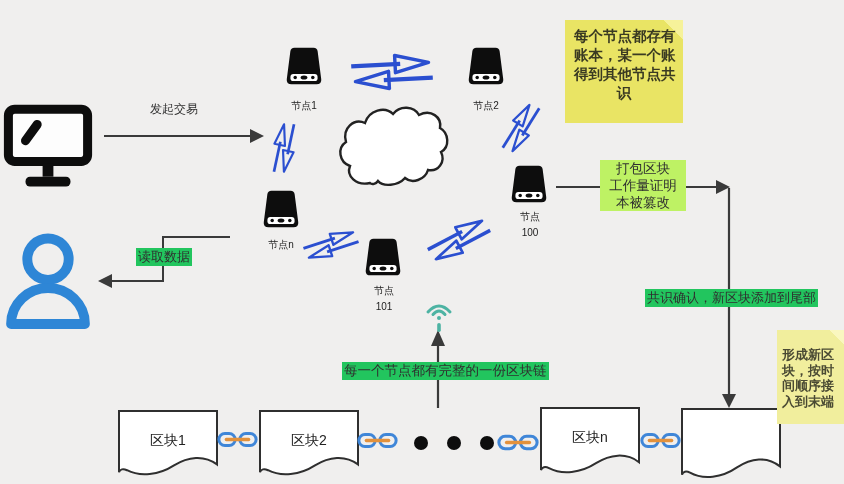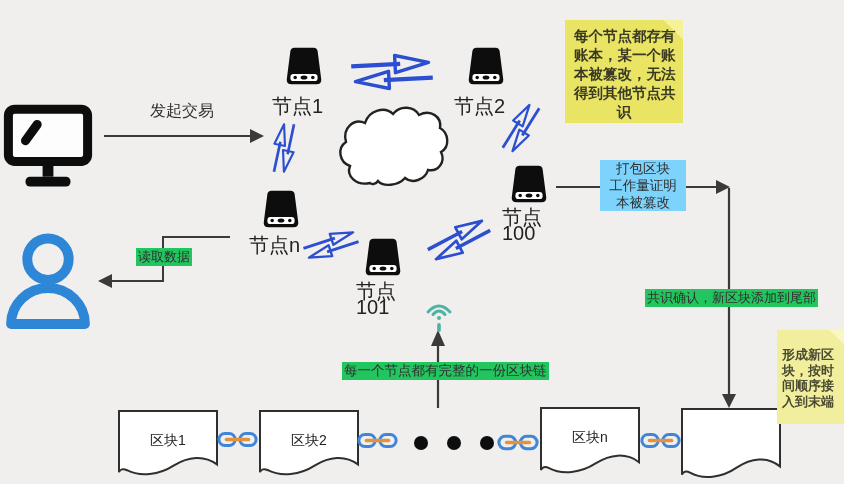--- a/index.html
+++ b/index.html
@@ -1,23 +1,23 @@
 <!DOCTYPE html>
 <html><head>
 <meta charset="utf-8">
 <style>
   html,body{margin:0;padding:0;}
   body{font-family:"Liberation Sans","DejaVu Sans",sans-serif;}
   #stage{position:relative;width:844px;height:484px;background:#f0efee;overflow:hidden;}
   .abs{position:absolute;}
   .lbl{font-size:13px;color:#2f2f2f;white-space:nowrap;}
-  .node-lbl{font-size:20px;color:#222;line-height:16px;}
+  .node-lbl{font-size:10px;color:#222;text-align:center;line-height:16px;}
   .blk-lbl{font-size:14px;color:#222;text-align:center;width:100px;}
   .masked{background:#22c55e;padding:0 2px;}
-  .multi{font-size:13.5px;color:#2f2f2f;text-align:center;line-height:17px;background:#7dd3fc;}
+  .multi{font-size:13.5px;color:#2f2f2f;text-align:center;line-height:17px;background:#bef264;}
   .note{box-sizing:border-box;color:#3a3a22;font-weight:600;}
   .note div{white-space:nowrap;}
   #note-tamper{left:565px;top:0;width:118px;height:103px;padding:7px 0 0 9px;
     font-size:14.5px;line-height:19px;
     background:linear-gradient(225deg,#f6f29a 14px,#e9e464 14px);margin-top:20px;}
   #note-tamper div:last-child{text-align:center;padding-right:9px;}
   #note-newblock{left:777px;top:330px;width:67px;height:94px;padding:17px 0 4px 5px;
     font-size:13px;line-height:15.5px;color:#4a4a33;
     background:linear-gradient(225deg,#faf7c0 10px,#f1ee9d 10px);}
   svg{display:block;overflow:visible;}
@@ -153,34 +153,33 @@
   <div class="abs node-lbl" style="left:249px;top:237px;width:64px">节点n</div>
   <div class="abs node-lbl" style="left:502px;top:209px;width:56px">
     <div>节点</div>
     <div>100</div>
   </div>
   <div class="abs node-lbl" style="left:356px;top:283px;width:56px">
     <div>节点</div>
     <div>101</div>
   </div>
 
-  <div class="abs lbl" style="left:150px;top:101px;font-size:16px">发起交易</div>
+  <div class="abs lbl" style="left:150px;top:101px;font-size:12px">发起交易</div>
   <div class="abs lbl masked" style="left:136px;top:248px">读取数据</div>
   <div class="abs multi" style="left:600px;top:160px;width:86px">
     <div>打包区块</div>
     <div>工作量证明</div>
     <div>本被篡改</div>
   </div>
   <div class="abs lbl masked" style="left:645px;top:289px">共识确认，新区块添加到尾部</div>
   <div class="abs lbl masked" style="left:342px;top:362px;font-size:13.5px">每一个节点都有完整的一份区块链</div>
 
   <div id="note-tamper" class="abs note">
     <div>每个节点都存有</div>
     <div>账本，某一个账</div>
-    <div>本被篡改，无法</div>
     <div>得到其他节点共</div>
     <div>识</div>
   </div>
   <div id="note-newblock" class="abs note">
     <div>形成新区</div>
     <div>块，按时</div>
     <div>间顺序接</div>
     <div>入到末端</div>
   </div>
 

